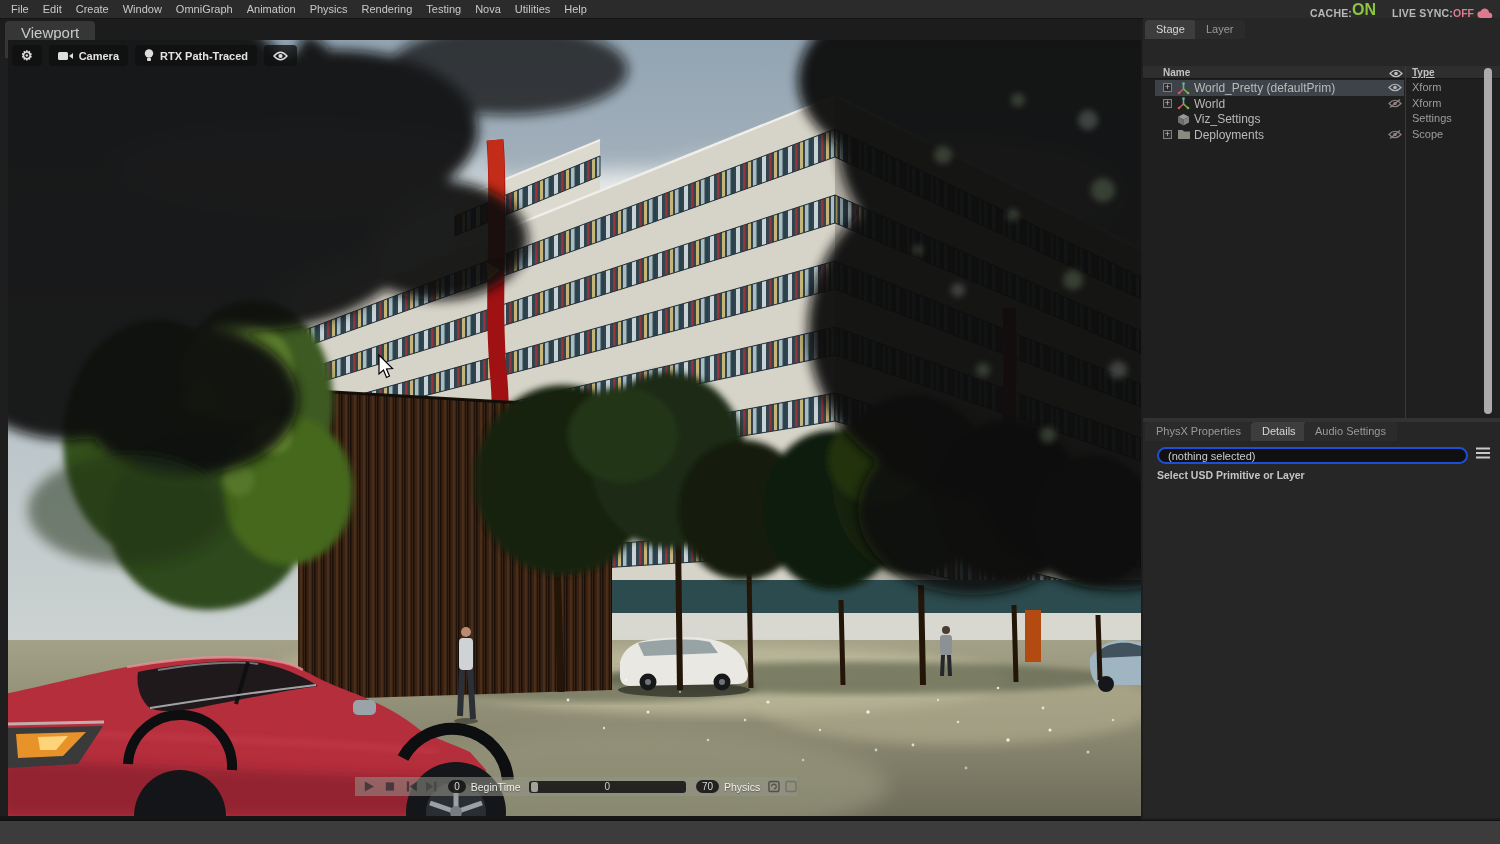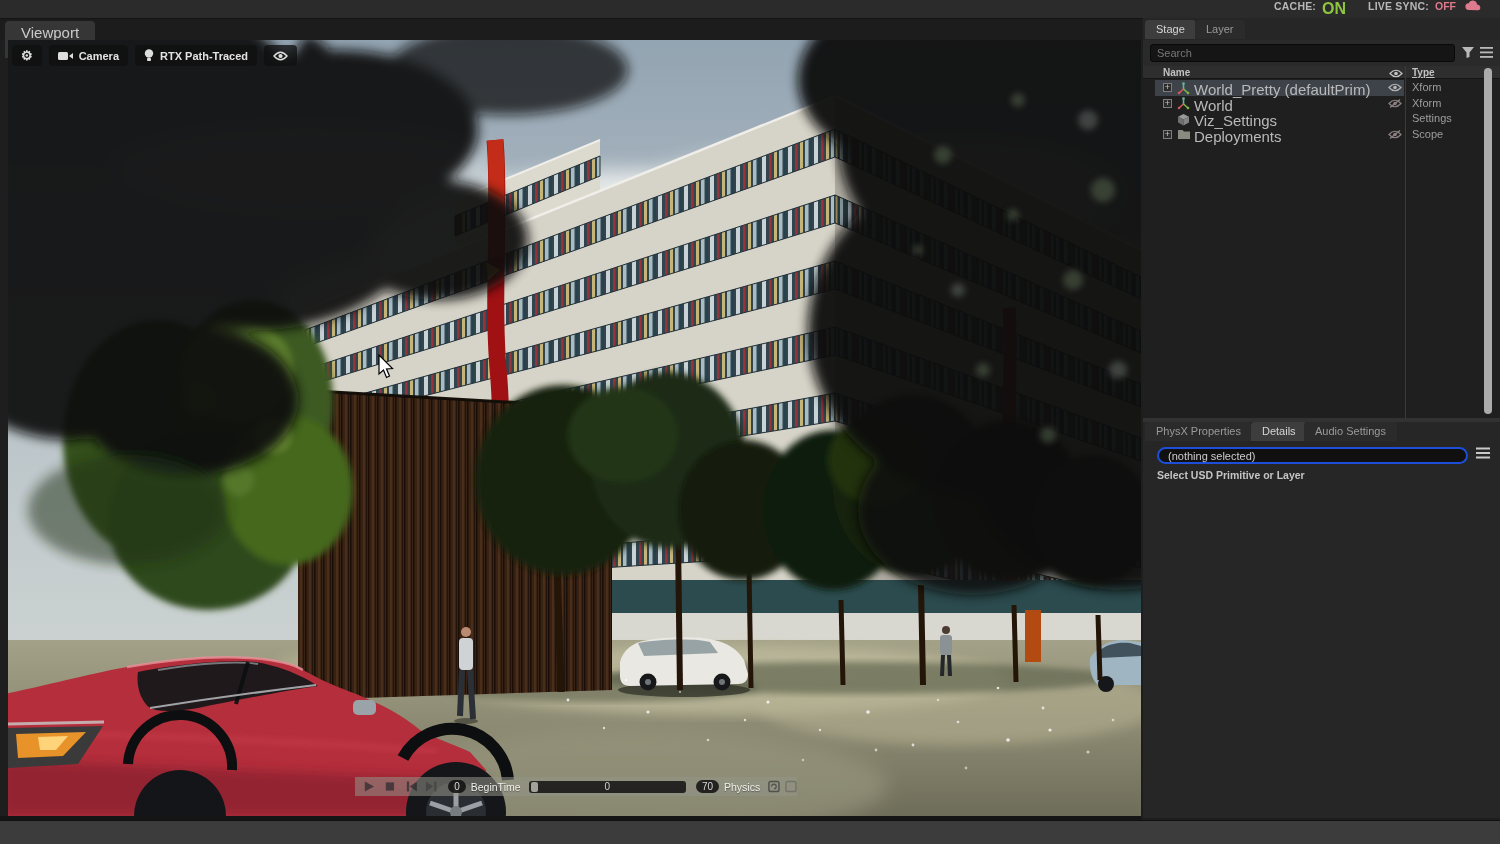--- a/index.html
+++ b/index.html
@@ -4,21 +4,21 @@
 <style>
   html,body{margin:0;padding:0;background:#161616;}
   *{box-sizing:border-box;font-family:"Liberation Sans",sans-serif;}
   .app{position:relative;width:1500px;height:844px;background:#1e1e1e;overflow:hidden;}
 
   
   .menubar{position:absolute;left:0;top:0;width:1500px;height:19px;background:#2b2b2b;
     display:flex;align-items:center;border-bottom:1px solid #141414;}
   .menu-items{display:flex;gap:0;margin-left:4px;}
   .menu-item{font-size:11px;color:#c9c9c9;padding:2px 7px;cursor:default;}
-  .indicators{position:absolute;right:18px;top:0;height:19px;display:flex;align-items:flex-start;gap:6px;}
+  .indicators{position:absolute;right:6px;top:0;height:19px;display:flex;align-items:flex-end;}
   .ind-label{font-size:10.5px;font-weight:bold;color:#b8b8b8;letter-spacing:.2px;}
   .ind-on{font-size:16px;font-weight:bold;color:#8cc63f;margin-right:16px;}
   .ind-off{font-size:10.5px;font-weight:bold;color:#de7a8e;}
   .cloud-ic{margin-left:3px;}
 
   
   .tabstrip{position:absolute;left:0;top:19px;width:1141px;height:21px;background:#1c1c1c;}
   .vtab{position:absolute;left:5px;top:2px;height:37px;background:#363636;border-radius:4px 4px 0 0;
     padding:3px 16px 0 16px;font-size:15px;color:#cacaca;}
 
@@ -55,21 +55,21 @@
   .tree{position:absolute;left:0;top:48px;width:357px;height:352px;background:#1f1f1f;}
   .tree-head{position:absolute;left:0;top:0;width:357px;height:13px;background:#2e2e2e;border-bottom:1px solid #161616;}
   .th-name{position:absolute;left:20px;top:1px;font-size:10px;font-weight:bold;color:#c2c2c2;}
   .th-type{position:absolute;left:269px;top:1px;font-size:10px;font-weight:bold;color:#c2c2c2;text-decoration:underline;}
   .col-div{position:absolute;left:262px;top:0;width:1px;height:352px;background:#3a3a3a;}
   .trow{position:absolute;left:0;width:357px;height:15.5px;}
   .trow .hl{position:absolute;left:12px;top:0;width:249px;height:15.5px;background:#3d4349;}
   .expbox{position:absolute;left:20px;top:3px;width:9px;height:9px;background:#2b2b2b;border:1px solid #7d7d7d;
     color:#c5c5c5;font-size:9px;line-height:7px;text-align:center;}
   .ricon{position:absolute;left:34px;top:1.5px;}
-  .rname{position:absolute;left:51px;top:1px;font-size:15px;color:#b9b9b9;white-space:nowrap;}
+  .rname{position:absolute;left:51px;top:1px;font-size:12px;color:#b9b9b9;white-space:nowrap;}
   .reye{position:absolute;left:245px;top:3px;}
   .rtype{position:absolute;left:269px;top:1px;font-size:11px;color:#9d9d9d;}
   .scrollbar{position:absolute;left:341px;top:2px;width:8px;height:346px;border-radius:4px;background:#ababab;}
   .splitter{position:absolute;left:0;top:400px;width:357px;height:4px;background:#323232;}
   .dtabs{position:absolute;left:0;top:404px;width:357px;height:19px;background:#262626;}
   .details{position:absolute;left:0;top:423px;width:357px;height:377px;background:#262626;}
   .sel-box{position:absolute;left:14px;top:6px;width:311px;height:17px;background:#101010;
     border:2px solid #1d4ed8;border-radius:9px;color:#cccccc;font-size:11px;padding:1px 0 0 9px;}
   .menu-ic{position:absolute;left:333px;top:6px;}
   .hint{position:absolute;left:14px;top:28px;font-size:10.5px;font-weight:bold;color:#c4c4c4;}
@@ -77,20 +77,34 @@
   
   .statusbar{position:absolute;left:0;top:820px;width:1500px;height:24px;background:#3c3c3c;border-top:1px solid #101010;}
   .gutter-b{position:absolute;left:0;top:816px;width:1141px;height:4px;background:#151515;}
 </style>
 </head>
 <body>
 
 <div class="app">
 
   <div class="menubar">
+    <div class="menu-items">
+      <span class="menu-item">File</span>
+      <span class="menu-item">Edit</span>
+      <span class="menu-item">Create</span>
+      <span class="menu-item">Window</span>
+      <span class="menu-item">OmniGraph</span>
+      <span class="menu-item">Animation</span>
+      <span class="menu-item">Physics</span>
+      <span class="menu-item">Rendering</span>
+      <span class="menu-item">Testing</span>
+      <span class="menu-item">Nova</span>
+      <span class="menu-item">Utilities</span>
+      <span class="menu-item">Help</span>
+    </div>
     <div class="indicators">
       <span class="ind-label">CACHE:</span>
       <span class="ind-on">ON</span>
       <span class="ind-label">LIVE SYNC:</span>
       <span class="ind-off">OFF</span>
       <svg class="cloud-ic" width="17" height="11" viewBox="0 0 17 11">
         <path d="M4 10 a3.4 3.4 0 0 1 -.4-6.8 A4.4 4.4 0 0 1 12 4.4 a3 3 0 0 1 1 5.9 Z" fill="#de7a8e"></path>
       </svg>
     </div>
   </div>
@@ -452,31 +466,20 @@
     </svg>
   </div>
 
   <div class="gutter-b"></div>
 
   <div class="rpanel">
 
     <div class="ptab on" style="left:2px;top:2px;">Stage</div>
     <div class="ptab off" style="left:52px;top:2px;">Layer</div>
 
-    <div class="search-row">
-      <input class="search-input" placeholder="Search" style="">
-      <svg style="position:absolute;left:319px;top:7px;" width="12" height="11" viewBox="0 0 12 11">
-        <polygon points="0,0 12,0 7.5,5.5 7.5,10 4.5,11 4.5,5.5" fill="#b9b9b9"></polygon>
-      </svg>
-      <svg style="position:absolute;left:337px;top:7px;" width="13" height="11" viewBox="0 0 13 11">
-        <rect y="0" width="13" height="1.8" fill="#b9b9b9"></rect>
-          <rect y="4.5" width="13" height="1.8" fill="#b9b9b9"></rect>
-          <rect y="9" width="13" height="1.8" fill="#b9b9b9"></rect>
-      </svg>
-    </div>
 
     <div class="tree">
       <div class="tree-head">
         <span class="th-name">Name</span>
         <svg style="position:absolute;left:246px;top:3px;" width="14" height="9" viewBox="0 0 14 9">
           <path d="M1 4.5 Q7 -2 13 4.5 Q7 11 1 4.5 Z" fill="none" stroke="#c2c2c2" stroke-width="1.2"></path>
           <circle cx="7" cy="4.5" r="1.8" fill="#c2c2c2"></circle>
         </svg>
         <span class="th-type">Type</span>
       </div>

